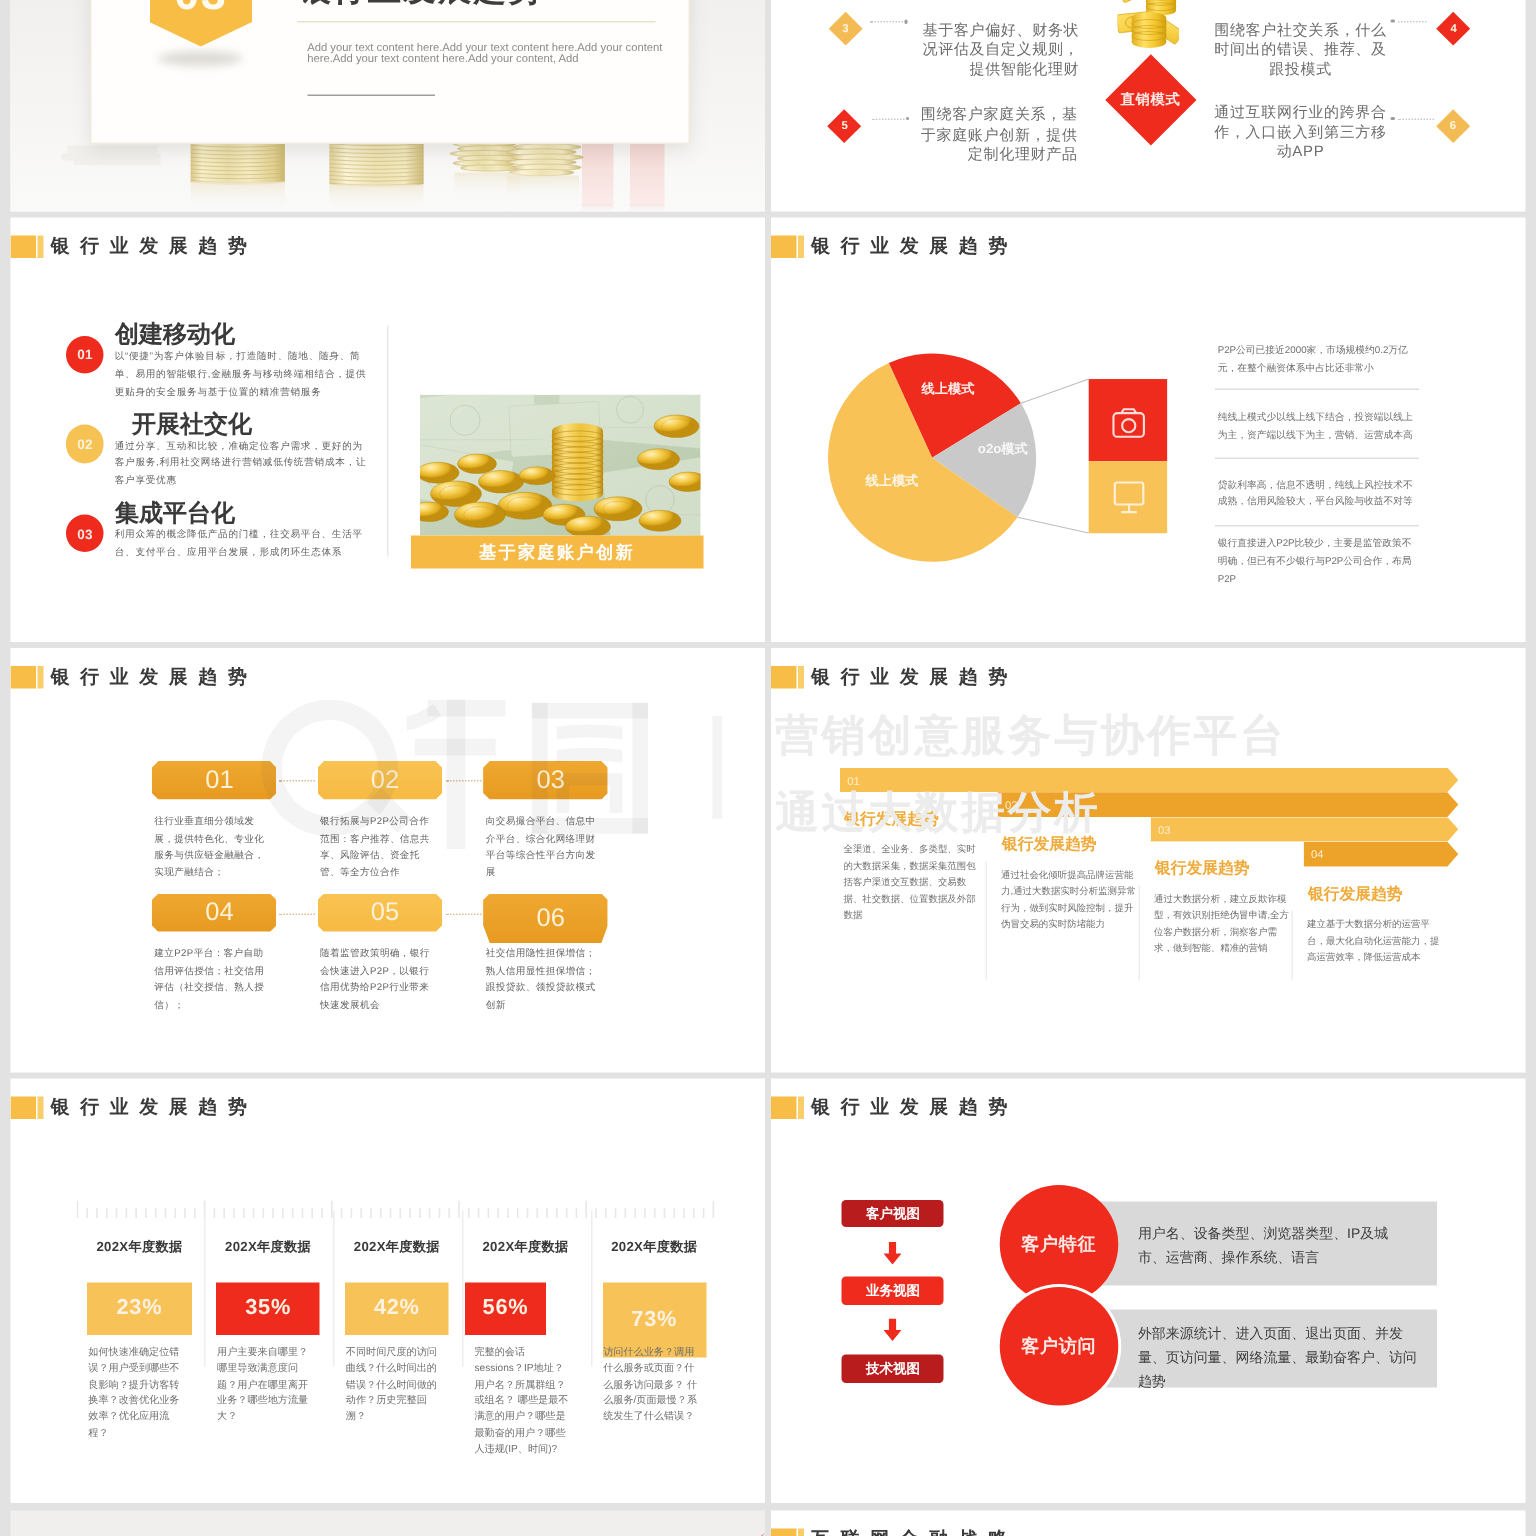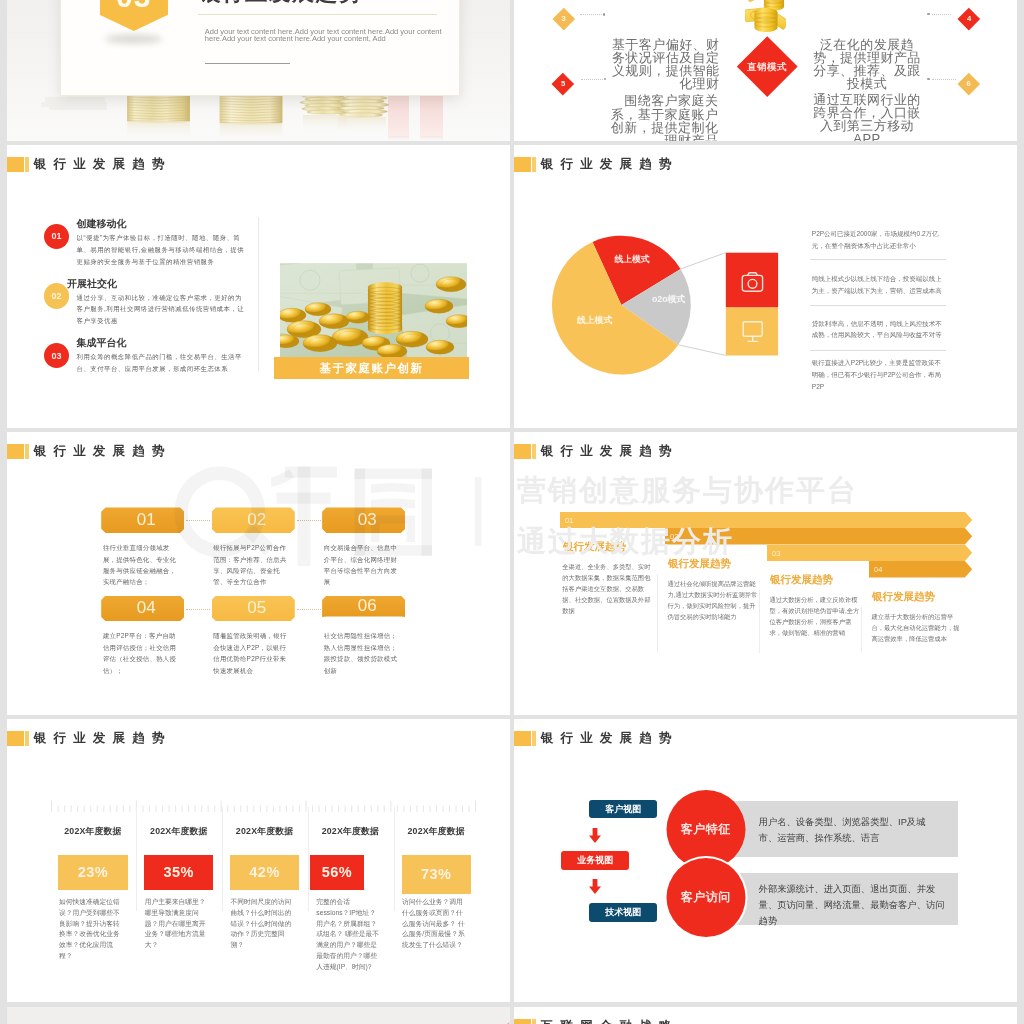--- a/index.html
+++ b/index.html
@@ -31,32 +31,32 @@
   .cover-badge-sh{position:absolute;border-radius:50%;background:#dedbd6;filter:blur(3px);}
   .cover-title{position:absolute;font-size:22px;color:#3d3d3d;font-weight:bold;line-height:26px;letter-spacing:1.4px;}
   .cover-rule{position:absolute;height:1px;background:#ebe1c8;}
   .cover-body{position:absolute;font-size:7.5px;color:#8b8b8b;line-height:7.8px;}
   .cover-line{position:absolute;height:1.1px;background:#9d9d9d;}
 
   
   .dia{position:absolute;width:15.6px;height:15.6px;transform:rotate(45deg);}
   .dia.y{background:#f4bb55;} .dia.r{background:#ee2b1c;}
   .dianum{position:absolute;font-size:7.6px;color:#fdf6e0;font-weight:bold;text-align:center;width:22px;line-height:9px;}
-  .diatext{position:absolute;font-size:13px;color:#6d6d6d;line-height:13.3px;letter-spacing:.45px;margin-top:24px;}
+  .diatext{position:absolute;font-size:10px;color:#6d6d6d;line-height:13.3px;letter-spacing:.45px;}
   .dotline{position:absolute;height:0;border-top:1.2px dotted #c9c9c9;}
   .dotend{position:absolute;width:2.6px;height:2.6px;border-radius:50%;background:#9b9b9b;}
   .bigdia{position:absolute;width:42.5px;height:42.5px;transform:rotate(45deg);background:#ee2b1c;}
   .bigdlab{position:absolute;font-size:9.5px;color:#fdeae7;font-weight:bold;letter-spacing:.5px;
       text-align:center;width:80px;line-height:11px;}
 
   
   .circ{position:absolute;width:25.4px;height:25.4px;border-radius:50%;display:flex;
         align-items:center;justify-content:center;font-size:9px;font-weight:bold;color:#fde8e6;}
   .circ.r{background:#ee2b1c;} .circ.y{background:#f6c253;color:#fdf3de;}
-  .st-title{position:absolute;font-size:10px;font-weight:bold;color:#3a3a3a;line-height:12px;}
+  .st-title{position:absolute;font-size:16px;font-weight:bold;color:#3a3a3a;line-height:12px;}
   .st-text{position:absolute;font-size:6.4px;color:#616161;line-height:11.9px;letter-spacing:.5px;}
   .vrule{position:absolute;width:1px;background:#e9e9e9;}
   .rt-text{position:absolute;font-size:7.5px;color:#5c5c5c;line-height:12.8px;text-align:center;font-weight:bold;}
   .cap{position:absolute;background:#f5b944;display:flex;align-items:center;justify-content:center;
       color:#fff;font-weight:bold;}
 
   
   .pienote{position:absolute;font-size:6.5px;color:#6f6f6f;line-height:11.6px;}
   .pierule{position:absolute;height:1px;background:#dedede;}
 
@@ -80,21 +80,21 @@
   .pclabel{position:absolute;font-size:8.8px;font-weight:bold;color:#3a3a3a;text-align:center;line-height:10px;letter-spacing:.2px;}
   .pcbox{position:absolute;display:flex;align-items:center;justify-content:center;
       font-size:14.5px;color:#fdf2e2;font-weight:bold;letter-spacing:.5px;}
   .pcbox.y{background:#f7c257;} .pcbox.r{background:#ee2b1c;}
   .pctext{position:absolute;font-size:6.75px;color:#6f6f6f;line-height:10.7px;}
   .pcsep{position:absolute;width:1px;background:#eeeeee;}
 
   
   .flowbox{position:absolute;border-radius:3px;display:flex;
       align-items:center;justify-content:center;font-size:9px;font-weight:bold;color:#fff;}
-  .flowbox.y{background:#0c4a6e;margin-left:28px;} .flowbox.r{background:#ee2b1c;}
+  .flowbox.y{background:#b91c1c;} .flowbox.r{background:#ee2b1c;}
   .graybox{position:absolute;background:#d9d9d9;}
   .circlabel{position:absolute;z-index:5;text-align:center;font-size:12px;color:#fde8e6;
       font-weight:bold;letter-spacing:.5px;line-height:13px;}
   .cvtext{position:absolute;font-size:9.3px;color:#3d3d3d;line-height:15.8px;z-index:4;}
 
 </style>
 </head>
 <body>
 
 <div id="page">
@@ -264,21 +264,21 @@
 <div class="dianum" style="left:444.2px;top:156.0px">4</div>
 <div class="dia r" style="left:41.4px;top:218.0px"></div>
 <div class="dianum" style="left:38.2px;top:221.2px">5</div>
 <div class="dia y" style="left:446.8px;top:218.0px"></div>
 <div class="dianum" style="left:443.6px;top:221.2px">6</div>
 <div class="dotline" style="left:65.8px;top:156.4px;width:22.4px"></div>
 <div class="dotend" style="left:88.7px;top:155.1px"></div>
 <div class="diatext" style="left:93.0px;top:155.6px;width:112.5px;text-align:right">基于客户偏好、财务状况评估及自定义规则，提供智能化理财</div>
 <div class="dotline" style="left:417.5px;top:155.8px;width:19px"></div>
 <div class="dotend" style="left:413.0px;top:154.5px"></div>
-<div class="diatext" style="left:295.0px;top:155.6px;width:116px;text-align:center">泛在化的发展趋势，提供理财产品分享、推荐、及跟投模式</div>
+<div class="diatext" style="left:295.0px;top:155.6px;width:116px;text-align:center">围绕客户社交关系，什么时间出的错误、推荐、及跟投模式</div>
 <div class="dotline" style="left:66.7px;top:221.2px;width:22.3px"></div>
 <div class="dotend" style="left:89.6px;top:219.9px"></div>
 <div class="diatext" style="left:91.9px;top:212.3px;width:112.5px;text-align:right">围绕客户家庭关系，基于家庭账户创新，提供定制化理财产品</div>
 <div class="dotline" style="left:418.0px;top:221.2px;width:24px"></div>
 <div class="dotend" style="left:413.3px;top:219.9px"></div>
 <div class="diatext" style="left:295.0px;top:210.6px;width:116px;text-align:center">通过互联网行业的跨界合作，入口嵌入到第三方移动APP</div>
 </div>
 <div class="slide r1">
 <div class="shdr" style="left:0.0px;top:11.7px">
         <div class="bar"></div>
@@ -286,21 +286,21 @@
         <div class="ttl">银行业发展趋势</div>
       </div>
 <div class="circ r" style="left:36.9px;top:78.8px">
         <span>01</span>
       </div>
 <div class="st-title" style="left:69.6px;top:73.0px">创建移动化</div>
 <div class="st-text" style="left:69.5px;top:87.0px;width:169.5px">以“便捷”为客户体验目标，打造随时、随地、随身、简单、易用的智能银行,金融服务与移动终端相结合，提供更贴身的安全服务与基于位置的精准营销服务</div>
 <div class="circ y" style="left:36.9px;top:138.3px">
         <span>02</span>
       </div>
-<div class="st-title" style="left:60px;top:132.5px">开展社交化</div>
+<div class="st-title" style="left:81px;top:132.5px">开展社交化</div>
 <div class="st-text" style="left:69.5px;top:146.5px;width:169.5px">通过分享、互动和比较，准确定位客户需求，更好的为客户服务,利用社交网络进行营销减低传统营销成本，让客户享受优惠</div>
 <div class="circ r" style="left:36.9px;top:198.1px">
         <span>03</span>
       </div>
 <div class="st-title" style="left:69.6px;top:192.3px">集成平台化</div>
 <div class="st-text" style="left:69.5px;top:206.3px;width:169.5px">利用众筹的概念降低产品的门槛，往交易平台、生活平台、支付平台、应用平台发展，形成闭环生态体系</div>
 <div class="vrule" style="left:250.6px;top:72.0px;height:154px"></div>
 <svg style="position:absolute;left:272.8px;top:117.5px;width:187px;height:94.4px" viewBox="0 0 187 94">
 <defs>
 <linearGradient id="bl1" x1="0" y1="0" x2="1" y2="1">
@@ -441,21 +441,21 @@
 <div class="tick d" style="left:94.2px;top:163.6px;width:83.2px;height:25.7px;clip-path:polygon(0 4.4px,4.4px 0,78.8px 0,100% 4.4px,100% 21.3px,78.8px 100%,4.4px 100%,0 21.3px)">
         <span>04</span>
       </div>
 <div class="tktext" style="left:95.9px;top:198.3px;width:76.5px">建立P2P平台：客户自助信用评估授信；社交信用评估（社交授信、熟人授信）；</div>
 <div class="tkdot" style="left:179.4px;top:176.5px;width:24px"></div>
 <div class="tick l" style="left:204.6px;top:163.6px;width:83.2px;height:25.7px;clip-path:polygon(0 4.4px,4.4px 0,78.8px 0,100% 4.4px,100% 21.3px,78.8px 100%,4.4px 100%,0 21.3px)">
         <span>05</span>
       </div>
 <div class="tktext" style="left:206.3px;top:198.3px;width:76.5px">随着监管政策明确，银行会快速进入P2P，以银行信用优势给P2P行业带来快速发展机会</div>
 <div class="tkdot" style="left:289.8px;top:176.5px;width:24px"></div>
-<div class="tick d" style="left:315.1px;top:163.6px;width:83.2px;height:21px;clip-path:polygon(0 4.4px,4.4px 0,78.8px 0,100% 4.4px,100% 21.3px,78.8px 100%,4.4px 100%,0 21.3px)">
+<div class="tick d" style="left:315.1px;top:163.6px;width:83.2px;height:33px;clip-path:polygon(0 4.4px,4.4px 0,78.8px 0,100% 4.4px,100% 21.3px,78.8px 100%,4.4px 100%,0 21.3px)">
         <span>06</span>
       </div>
 <div class="tktext" style="left:316.8px;top:198.3px;width:76.5px">社交信用隐性担保增信；熟人信用显性担保增信；跟投贷款、领投贷款模式创新</div>
 </div>
 <div class="slide col1 r2">
 <div class="shdr" style="left:0.0px;top:11.7px">
         <div class="bar"></div>
         <div class="bar2"></div>
         <div class="ttl">银行业发展趋势</div>
       </div>
@@ -573,21 +573,21 @@
       </div>
 <div class="pctext" style="left:223.5px;top:178.3px;width:63.5px">不同时间尺度的访问曲线？什么时间出的错误？什么时间做的动作？历史完整回溯？</div>
 <div class="pcsep" style="left:300.8px;top:87.8px;height:104.7px"></div>
 <div class="pclabel" style="left:308.7px;top:106.6px;width:69.3px">202X年度数据</div>
 <div class="pcbox r" style="left:303px;top:135.8px;width:54px;height:35.1px">
         <span>56%</span>
       </div>
 <div class="pctext" style="left:309.3px;top:178.3px;width:63.5px">完整的会话 sessions？IP地址？ 用户名？所属群组？或组名？ 哪些是最不满意的用户？哪些是最勤奋的用户？哪些人违规(IP、时间)?</div>
 <div class="pcsep" style="left:386.6px;top:87.8px;height:104.7px"></div>
 <div class="pclabel" style="left:394.5px;top:106.6px;width:69.3px">202X年度数据</div>
-<div class="pcbox y" style="left:394.5px;top:135.8px;width:69.3px;height:39px">
+<div class="pcbox y" style="left:394.5px;top:135.8px;width:69.3px;height:50px">
         <span>73%</span>
       </div>
 <div class="pctext" style="left:395.1px;top:178.3px;width:63.5px">访问什么业务？调用什么服务或页面？什么服务访问最多？ 什么服务/页面最慢？系统发生了什么错误？</div>
 </div>
 <div class="slide col1 r3">
 <div class="shdr" style="left:0.0px;top:11.7px">
         <div class="bar"></div>
         <div class="bar2"></div>
         <div class="ttl">银行业发展趋势</div>
       </div>

